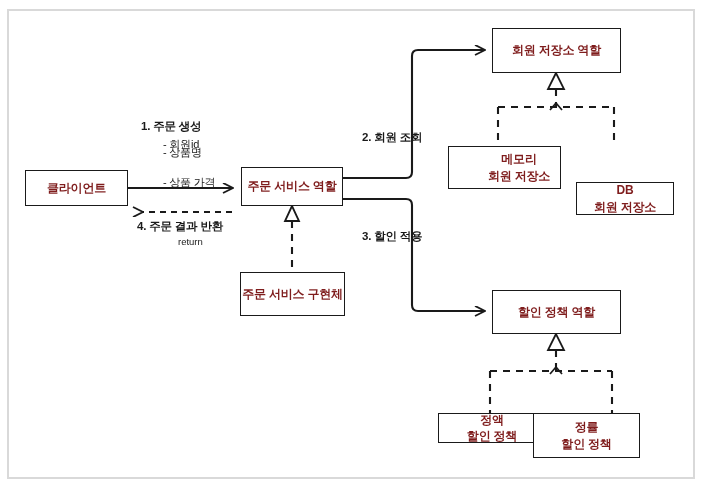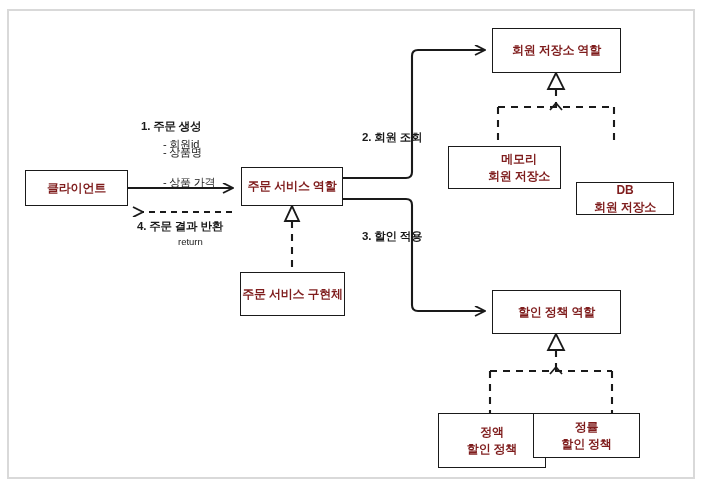--- a/index.html
+++ b/index.html
@@ -150,21 +150,21 @@
     <span>
       <span class="line2">DB</span>
       <span class="line2">회원 저장소</span>
     </span>
   </div>
 
   <div class="node" style="left:492px; top:290px; width:129px; height:44px;">
     <span>할인 정책 역할</span>
   </div>
 
-  <div class="node" style="left:438px; top:413px; width:108px; height:55px;">
+  <div class="node" style="left:438px; top:413px; width:108px; height:30px;">
     <span>
       <span class="line2">정액</span>
       <span class="line2">할인 정책</span>
     </span>
   </div>
 
   <div class="node" style="left:533px; top:413px; width:107px; height:45px;">
     <span>
       <span class="line2">정률</span>
       <span class="line2">할인 정책</span>

